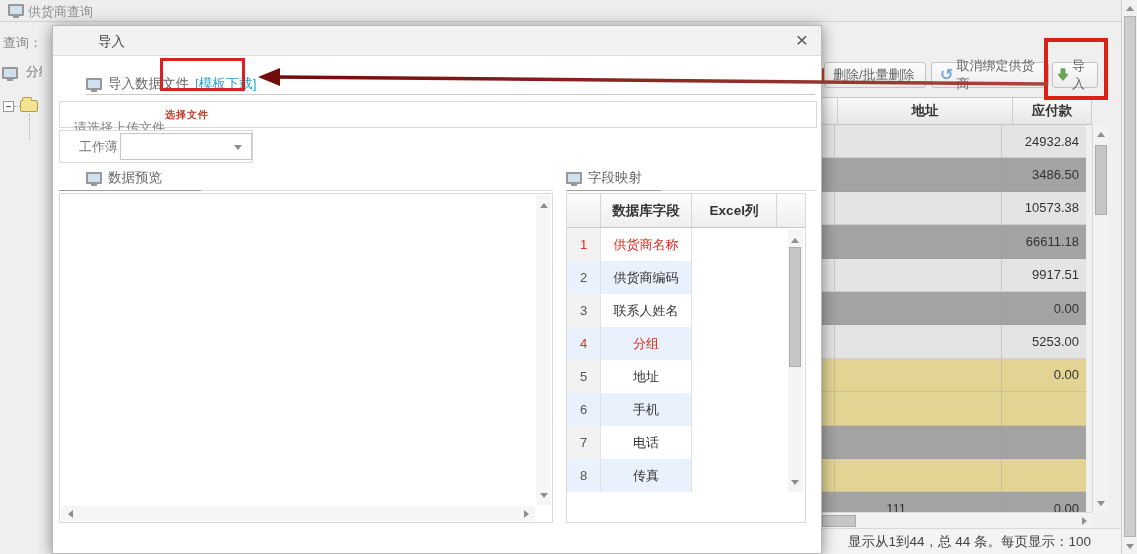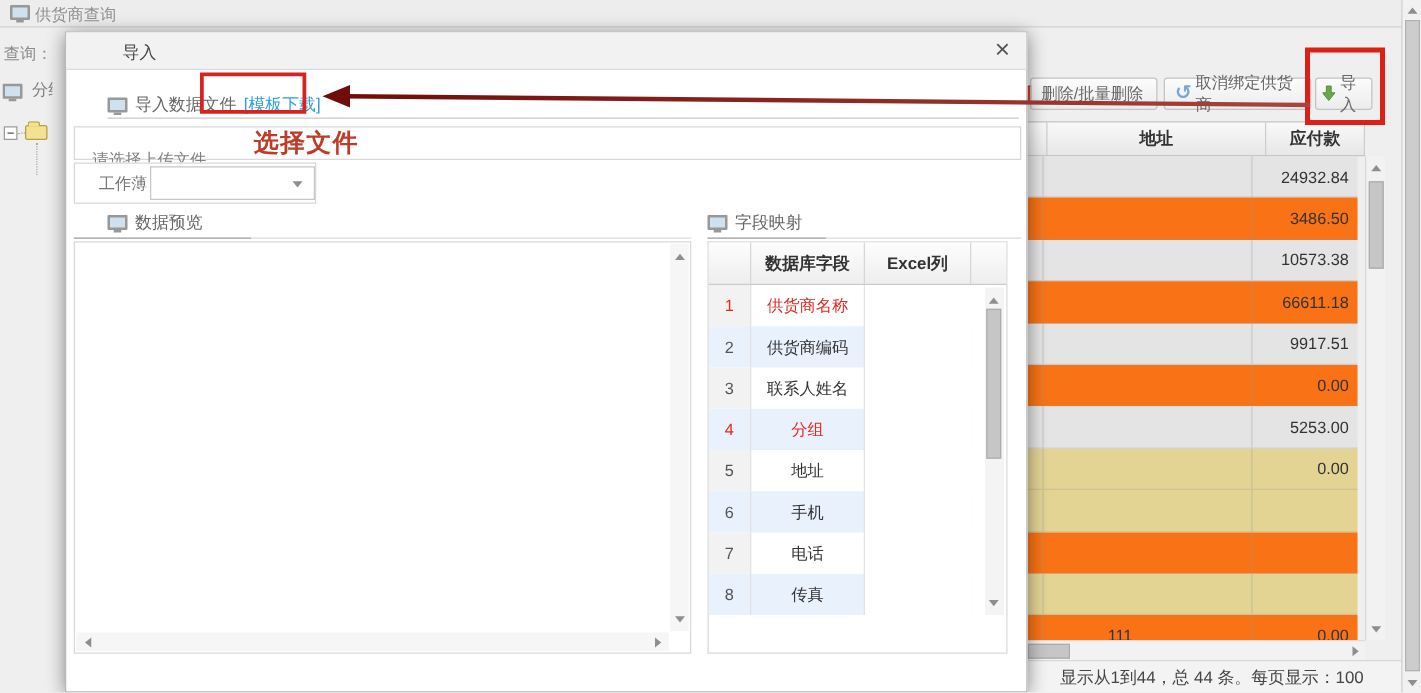--- a/index.html
+++ b/index.html
@@ -40,21 +40,21 @@
 
   
   .grid-header { position:absolute; left:822px; top:97px; width:270px; height:28px; background:linear-gradient(#f9f9f9,#e7e7e7); border-top:1px solid #c5c5c5; border-bottom:1px solid #c5c5c5; display:flex; }
   .gh-cell { border-right:1px solid #cdcdcd; font-weight:bold; color:#333; font-size:13.5px; display:flex; align-items:center; justify-content:center; }
   .gh-stub { width:16px; }
   .gh-addr { width:175px; }
   .gh-pay  { width:79px; }
   .grid-rows { position:absolute; left:822px; top:125px; width:270px; height:387px; overflow:hidden; }
   .g-row { width:264px; height:33.4px; display:flex; border-bottom:1px solid rgba(150,150,150,.28);gap:19px; }
   .g-row.v-gray   { background:#e4e4e4; }
-  .g-row.v-blue   { background:#f97316; }
+  .g-row.v-blue   { background:#a3a3a3; }
   .g-row.v-yellow { background:#e3d494; }
   .gc { font-size:13px; color:#333; display:flex; align-items:center; }
   .gc-stub { width:16px; border-right:1px solid rgba(150,150,150,.35); }
   .gc-addr { width:175px; padding-left:32px; border-right:1px solid rgba(150,150,150,.35); }
   .gc-pay  { width:79px; justify-content:flex-end; padding-right:7px; }
 
   
   .g-vscroll { position:absolute; left:1092px; top:125px; width:16px; height:387px; background:#f2f2f2; border-left:1px solid #d8d8d8; }
   .g-vthumb { position:absolute; left:2px; top:20px; width:12px; height:70px; background:#c6c6c6; border:1px solid #ababab; }
   
@@ -74,21 +74,21 @@
   .modal-title { position:absolute; left:45px; top:7px; color:#444; font-size:13.5px; }
   .modal-close { position:absolute; right:6px; top:1px; width:26px; height:26px; font-size:21px; color:#555; display:flex; align-items:center; justify-content:center; cursor:default; }
 
   .sec-row { position:absolute; left:33px; top:36px; height:20px; display:flex; align-items:center;margin-top:12px; }
   .sec-label { color:#666; font-size:13.5px; margin-left:6px; }
   .tpl-link { color:#2b9fd9; font-size:13.5px; margin-left:6px; }
   .sec-divider { position:absolute; left:33px; top:68px; width:729px; height:1px; background:#c9c9c9; }
 
   .file-row { position:absolute; left:6px; top:75px; width:758px; height:27px; border:1px solid #d9d9d9; background:#fff; display:flex; align-items:center; }
   .file-hint { color:#808080; margin-left:14px;margin-top:26px; }
-  .choose-file { color:#c03a28; font-weight:bold; font-size:20px; margin-left:38px; letter-spacing:1px; }
+  .choose-file { color:#c03a28; font-weight:bold; font-size:10px; letter-spacing:1px; }
 
   .wb-row { position:absolute; left:6px; top:104px; width:194px; height:33px; border:1px solid #d9d9d9; background:#fff; display:flex; align-items:center; }
   .wb-label { color:#777; margin-left:19px; }
   .wb-select { position:relative; margin-left:2px; width:132px; height:27px; border:1px solid #c6c6c6; background:#fff; }
   .wb-caret { position:absolute; right:9px; top:11px; }
 
   .sub-head { position:absolute; height:20px; display:flex; align-items:center; }
   .sub-head .sec-label { margin-left:6px; }
   .under-dark { position:absolute; height:1px; background:#9c9c9c; }
   .under-light { position:absolute; height:1px; background:#dcdcdc; }

